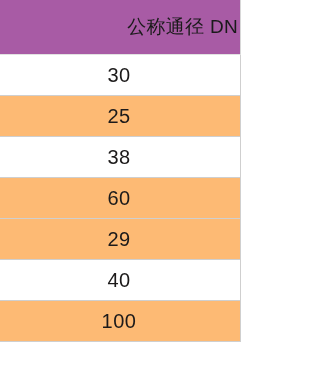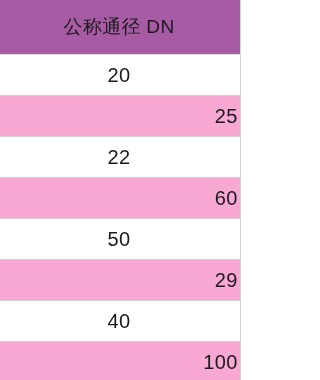--- a/index.html
+++ b/index.html
@@ -30,21 +30,21 @@
   }
 
   table.dn-table th.dn-header {
     background: #a85ba5;
     color: #1a1a1a;
     font-size: 19px;
     font-weight: normal;
     height: 54px;
     line-height: 54px;
     padding: 0 2px 0 0;
-    text-align: center;
+    text-align: right;
     letter-spacing: 0.3px;
     border-right: 1px solid #d8d8d8;
     border-bottom: 1px solid #e2e2e2;
     box-sizing: border-box;
     white-space: nowrap;
   }
 
   table.dn-table td.dn-cell {
     height: 40px;
     line-height: 40px;
@@ -57,49 +57,45 @@
     box-sizing: border-box;
     letter-spacing: 0.5px;
     white-space: nowrap;
   }
 
   table.dn-table tr.row-odd td.dn-cell {
     background: #ffffff;
   }
 
   table.dn-table tr.row-even td.dn-cell {
-    background: #f9a8d4;
-    text-align: right;
+    background: #fdba74;
   }
 </style>
 </head>
 <body>
 
 <div class="table-wrap">
   <table class="dn-table">
     <thead>
       <tr>
         <th class="dn-header">公称通径 DN</th>
       </tr>
     </thead>
     <tbody>
       <tr class="row-odd">
-        <td class="dn-cell">20</td>
+        <td class="dn-cell">30</td>
       </tr>
       <tr class="row-even">
         <td class="dn-cell">25</td>
       </tr>
       <tr class="row-odd">
-        <td class="dn-cell">22</td>
+        <td class="dn-cell">38</td>
       </tr>
       <tr class="row-even">
         <td class="dn-cell">60</td>
-      </tr>
-      <tr class="row-odd">
-        <td class="dn-cell">50</td>
       </tr>
       <tr class="row-even">
         <td class="dn-cell">29</td>
       </tr>
       <tr class="row-odd">
         <td class="dn-cell">40</td>
       </tr>
       <tr class="row-even">
         <td class="dn-cell">100</td>
       </tr>

